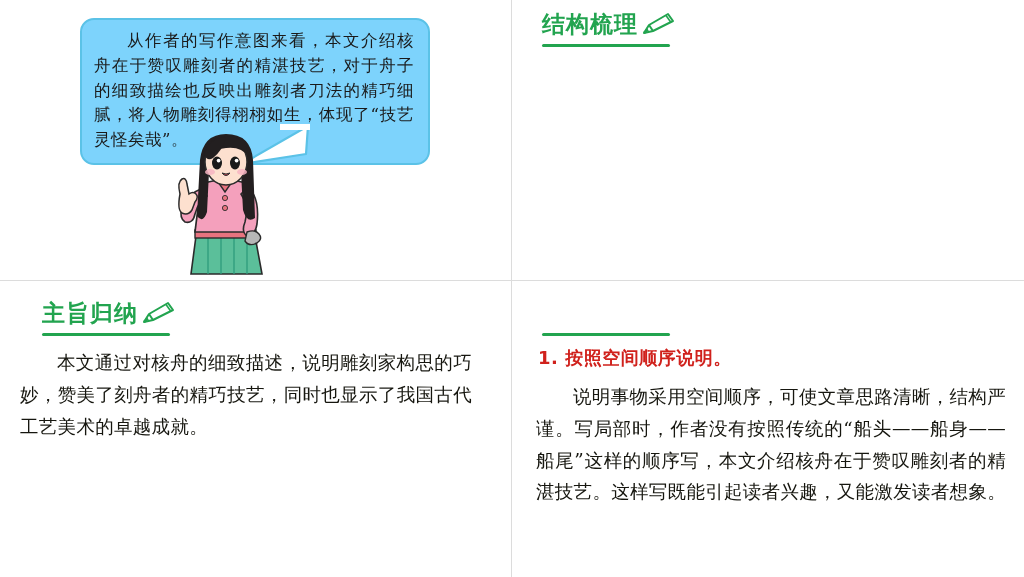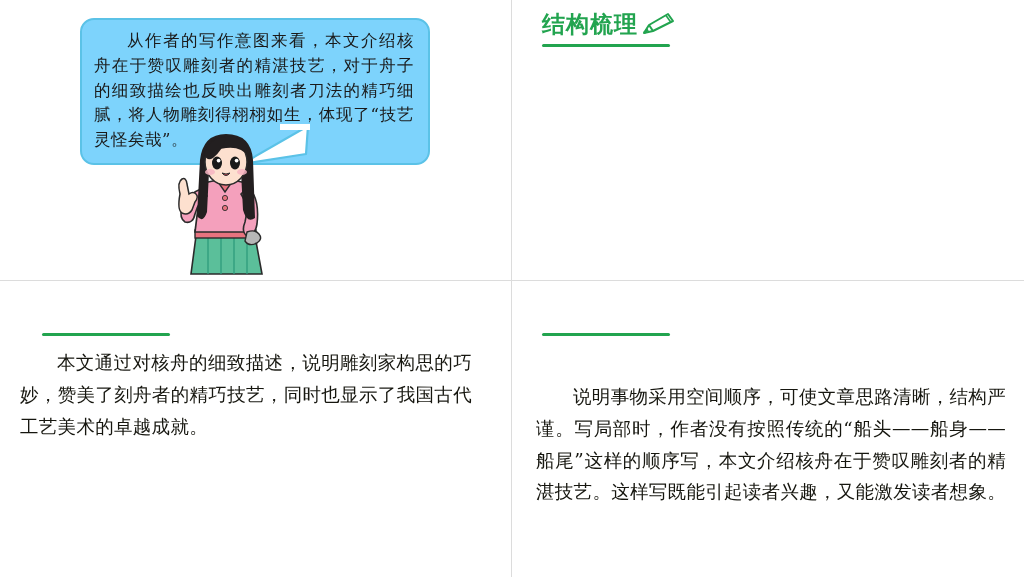--- a/index.html
+++ b/index.html
@@ -193,25 +193,35 @@
       <path d="M3,21 L7,17.5" stroke="#22a44f" stroke-width="2.4"></path>
       <path d="M25,3.5 L30,10.5" stroke="#22a44f" stroke-width="1.6"></path>
     </svg>
   </div>
   <div class="heading-underline" style="left:30px; top:44px; width:128px;"></div>
 
 </div>
 
 <div class="panel" id="panel-bl">
 
+  <div class="heading" style="left:42px; top:20px;">
+    <span class="heading-text">主旨归纳</span>
+    <svg class="pencil-icon" viewBox="0 0 34 24">
+      <path d="M3,21 L8,13 L27,2 L32,9 L12,19 Z" fill="#ffffff" stroke="#22a44f" stroke-width="2" stroke-linejoin="round"></path>
+      <path d="M8,13 L12,19" stroke="#22a44f" stroke-width="2"></path>
+      <path d="M3,21 L7,17.5" stroke="#22a44f" stroke-width="2.4"></path>
+      <path d="M25,3.5 L30,10.5" stroke="#22a44f" stroke-width="1.6"></path>
+    </svg>
+  </div>
   <div class="heading-underline" style="left:42px; top:52px; width:128px;"></div>
 
   <div class="body-text" style="left:20px; top:66px; width:452px;">本文通过对核舟的细致描述，说明雕刻家构思的巧妙，赞美了刻舟者的精巧技艺，同时也显示了我国古代工艺美术的卓越成就。</div>
 
 </div>
 
 <div class="panel" id="panel-br">
 
   <div class="heading-underline" style="left:30px; top:52px; width:128px;"></div>
 
+  <div class="red-point" style="left:26px; top:65px;">1. 按照空间顺序说明。</div>
 
   <div class="body-text" style="left:24px; top:100px; width:470px;">说明事物采用空间顺序，可使文章思路清晰，结构严谨。写局部时，作者没有按照传统的“船头——船身——船尾”这样的顺序写，本文介绍核舟在于赞叹雕刻者的精湛技艺。这样写既能引起读者兴趣，又能激发读者想象。</div>
 </div>
 
 </body></html>

